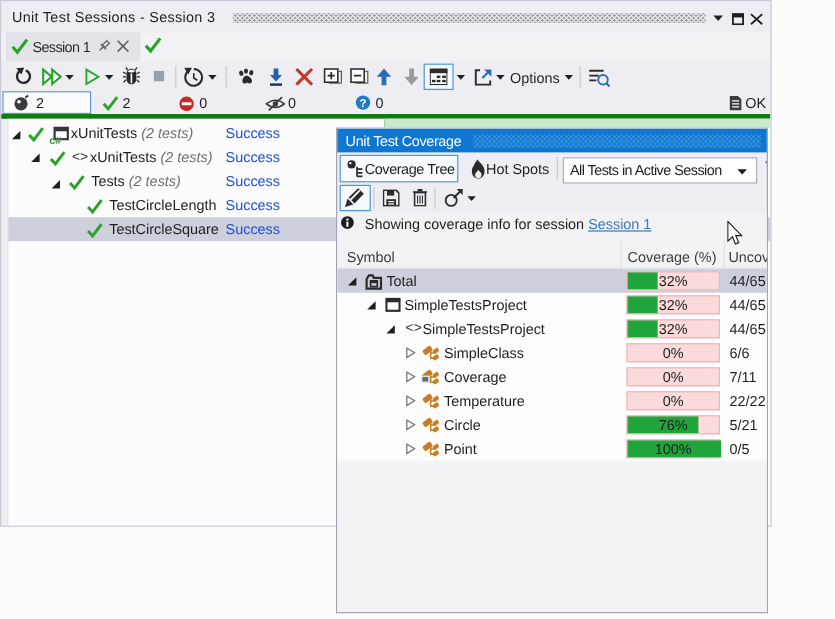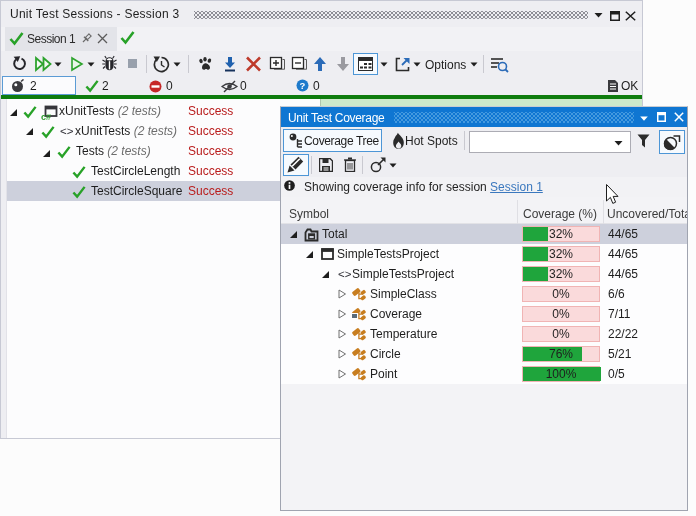--- a/index.html
+++ b/index.html
@@ -5,21 +5,21 @@
   html,body{margin:0;padding:0;}
   body{width:696px;height:516px;position:relative;overflow:hidden;background:#FCFCFC;
        font-family:"Liberation Sans",sans-serif;font-size:12px;line-height:14px;color:#1E1E1E;}
   .abs{position:absolute;}
   .hatch{background-image:radial-gradient(circle,#8E8E96 0.85px,transparent 1.0px),
                           radial-gradient(circle,#8E8E96 0.85px,transparent 1.0px);
          background-size:4px 4px;background-position:0 0,2px 2px;}
   .bhatch{background-image:radial-gradient(circle,#459ADF 0.85px,transparent 1.0px),
                            radial-gradient(circle,#459ADF 0.85px,transparent 1.0px);
           background-size:4px 4px;background-position:0 0,2px 2px;}
-  .grn{color:#b91c1c;}
+  .grn{color:#1d4ed8;}
   .it{font-style:italic;color:#6D6D6D;}
   svg{display:block;}
   .bar{position:absolute;width:78px;height:16px;background:#FADADB;border:1px solid #F0B4B4;
        box-sizing:border-box;text-align:center;line-height:14px;font-size:12px;}
   .bar .fill{position:absolute;left:0;top:0;height:14px;background:#1FA53C;}
   .bar span{position:relative;}
 </style>
 </head>
 <body>
 
@@ -269,21 +269,21 @@
   <div class="abs" style="left:90px;top:163px;">TestCircleLength</div>
   <div class="abs grn" style="left:187px;top:163px;">Success</div>
 
   <svg class="abs" style="left:71px;top:184px" width="14" height="14" viewBox="0 0 15 15">
       <path d="M1.5,8 L5.5,12.5 L13.5,2" stroke="#28A228" stroke-width="2.6" fill="none"></path>
     </svg>
   <div class="abs" style="left:90px;top:183px;">TestCircleSquare</div>
   <div class="abs grn" style="left:187px;top:183px;">Success</div>
 </div>
 
-<div class="abs" id="cov" style="left:280px;top:106px;width:408px;height:405px;border:1px solid #A0A4B0;border-top-color:#C9CCD2;background:#EEEEF2;box-sizing:border-box;overflow:hidden;">
+<div class="abs" id="cov" style="left:280px;top:106px;width:360px;height:405px;border:1px solid #A0A4B0;border-top-color:#C9CCD2;background:#EEEEF2;box-sizing:border-box;overflow:hidden;">
 
   <div class="abs" style="left:0;top:0;width:406px;height:20px;background:#0F76D2;"></div>
   <div class="abs" style="left:7px;top:4px;color:#FFFFFF;letter-spacing:-0.3px;">Unit Test Coverage</div>
   <div class="abs bhatch" style="left:113px;top:5px;width:240px;height:11px;"></div>
   <svg class="abs" style="left:359px;top:9px" width="8" height="5">
       <polygon points="0.2,0.5 7.8,0.5 4,4.8" fill="#FFF"></polygon>
     </svg>
   <svg class="abs" style="left:376px;top:5px" width="9" height="10">
       <rect x="0.75" y="0.75" width="7.5" height="8.5" fill="none" stroke="#FFF" stroke-width="1.5"></rect>
       <rect x="0" y="0" width="9" height="3.2" fill="#FFF"></rect>
@@ -301,20 +301,21 @@
       </g>
     </svg>
   <div class="abs" style="left:23px;top:27px;letter-spacing:-0.35px;">Coverage Tree</div>
   <svg class="abs" style="left:110px;top:25px" width="15" height="18" viewBox="0 0 15 18">
       <path d="M6.8,0.8 C8.5,3.5 12.8,6 12.8,10.5 C12.8,14.5 10.5,16.8 7.5,16.8 C4.5,16.8 2.2,14.5 2.2,10.5 C2.2,7.8 3.6,6.6 4.4,4.6 C4.9,3.4 6.4,2.6 6.8,0.8 Z" fill="#2B2B2B"></path>
       <path d="M7.6,16.6 C5.6,16.6 4.5,15 5.0,13.2 C5.5,11.5 7.0,11 7.4,9.4 C8.4,10.7 10.3,11.7 10.3,13.7 C10.3,15.5 9.1,16.6 7.6,16.6 Z" fill="#EEEEF2"></path>
     </svg>
   <div class="abs" style="left:124px;top:27px;">Hot Spots</div>
   <div class="abs" style="left:183px;top:24px;width:1px;height:19px;background:#C9C9D0;"></div>
   <div class="abs" style="left:188px;top:24px;width:162px;height:22px;background:#FFF;border:1px solid #ACACB4;box-sizing:border-box;"></div>
+  <div class="abs" style="left:194px;top:28px;letter-spacing:-0.45px;">All Tests in Active Session</div>
   <svg class="abs" style="left:333px;top:33px" width="9" height="6">
       <polygon points="0.5,1 8.5,1 4.5,5.5" fill="#1E1E1E"></polygon>
     </svg>
   <svg class="abs" style="left:356px;top:27px" width="13" height="15" viewBox="0 0 13 15">
       <path d="M0.5,0.5 L12.5,0.5 L8,6 L8,13.5 L5,11 L5,6 Z" fill="#2B2B2B"></path>
     </svg>
   <div class="abs" style="left:378px;top:23px;width:26px;height:24px;background:#F6FAFE;border:1px solid #4D96D6;box-sizing:border-box;"></div>
   <svg class="abs" style="left:382px;top:27px" width="18" height="17" viewBox="0 0 18 17">
       <circle cx="7.5" cy="9.5" r="6" fill="none" stroke="#2B2B2B" stroke-width="1.5"></circle>
       <path d="M3.3,5.3 A6,6 0 1 0 11.7,13.7 Z" fill="#2B2B2B"></path>

